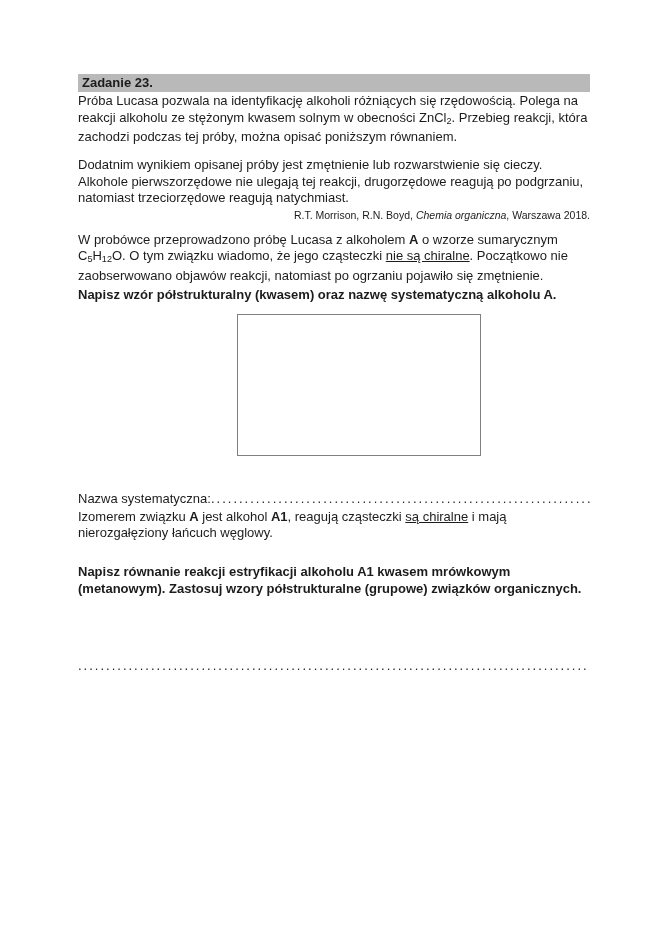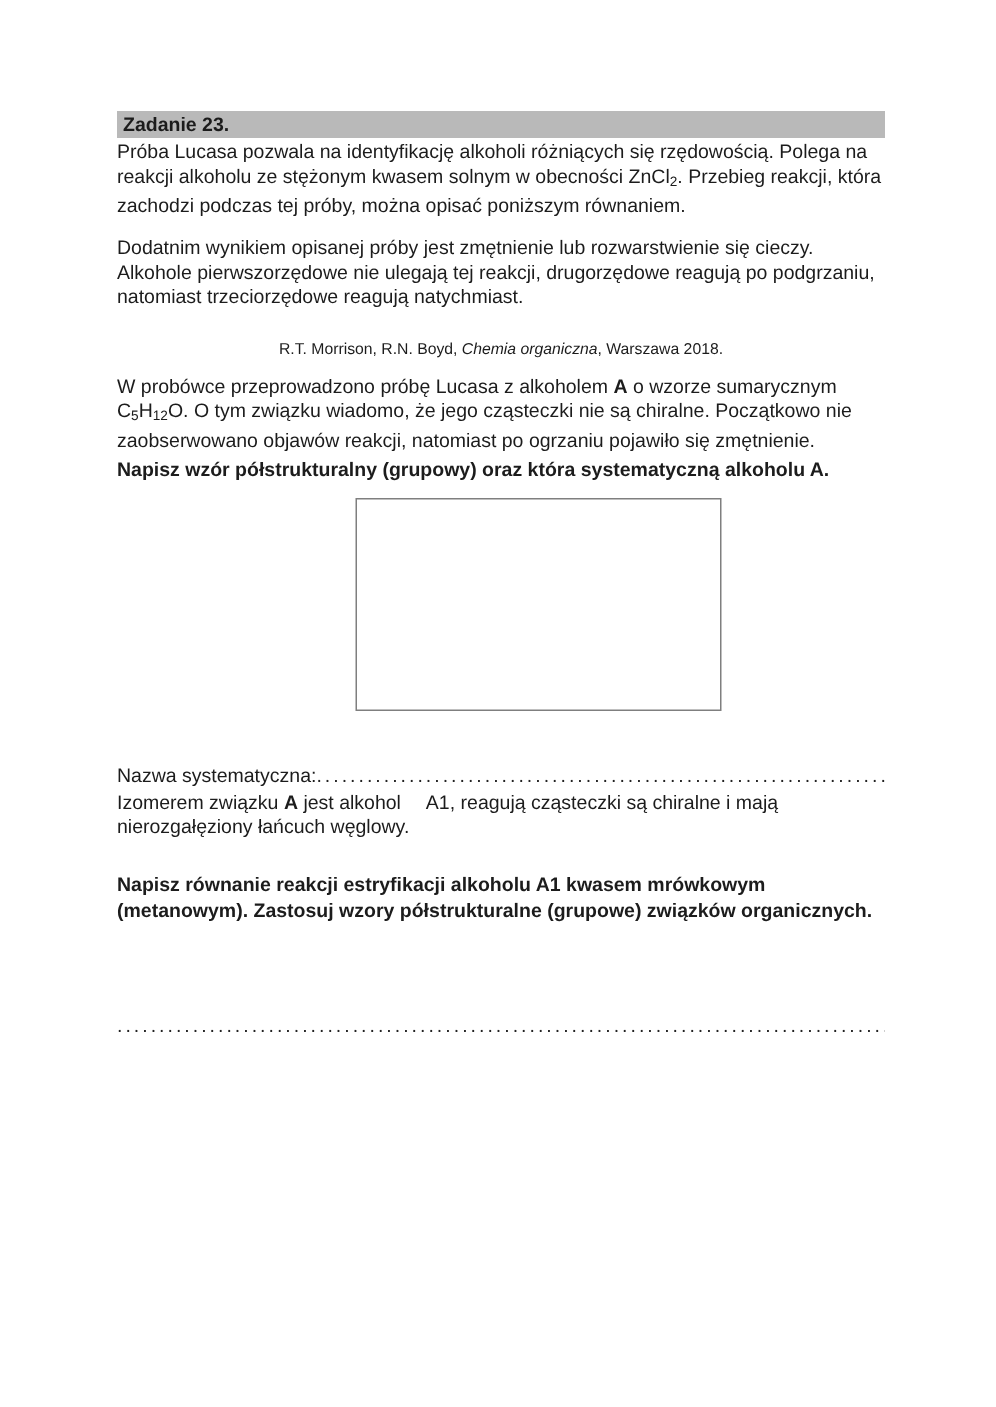--- a/index.html
+++ b/index.html
@@ -22,21 +22,21 @@
     font-weight:bold;
     line-height:18px;
     height:18px;
     padding-left:4px;
     box-sizing:border-box;
   }
   p{margin:0;line-height:16.6px;}
   .p-intro{margin-top:1px;}
   .equation{margin-top:12px;text-align:center;line-height:17px;}
   .p-desc{margin-top:11px;}
-  .citation{margin-top:20px;text-align:center;font-size:10.5px;line-height:13px;}
+  .citation{margin-top:2px;text-align:right;font-size:10.5px;line-height:13px;}
   .p-exp{margin-top:10px;}
   .bar-2{margin-top:21px;}
   .prompt-1{margin-top:1px;font-weight:bold;line-height:17px;}
   .answer-box{
     margin-top:11px;
     margin-left:159px;
     width:242px;height:140px;
     border:1px solid #7f7f7f;
     background:#ffffff;
   }
@@ -57,21 +57,21 @@
   .p-232{margin-top:2px;}
   .prompt-2{margin-top:21px;font-weight:bold;line-height:17px;}
   .answer-dots{
     margin-top:62px;
     line-height:13px;
     white-space:nowrap;
     overflow:hidden;
     letter-spacing:2px;
     color:#222;
   }
-  .u{}
+  .u{text-decoration:underline;}
   .sub{font-size:0.7em;vertical-align:-0.25em;letter-spacing:0;}
   .footer-page{
     position:absolute;left:0;top:871px;width:664px;
     text-align:center;font-size:13px;line-height:15px;text-decoration:underline;
   }
   .form-code{
     position:absolute;left:78px;top:888px;
     font-size:9.5px;font-weight:bold;line-height:12px;
   }
   .barcode{
@@ -91,31 +91,31 @@
     <p class="p-intro"><span>Próba Lucasa pozwala na identyfikację alkoholi różniących się rzędowością. Polega na reakcji alkoholu ze stężonym kwasem solnym w obecności ZnCl</span><span class="sub">2</span><span>. Przebieg reakcji, która zachodzi podczas tej próby, można opisać poniższym równaniem.</span></p>
 
 
     <p class="p-desc">Dodatnim wynikiem opisanej próby jest zmętnienie lub rozwarstwienie się cieczy. Alkohole pierwszorzędowe nie ulegają tej reakcji, drugorzędowe reagują po podgrzaniu, natomiast trzeciorzędowe reagują natychmiast.</p>
 
     <div class="citation"><span>R.T. Morrison, R.N. Boyd, </span><span style="font-style: italic;">Chemia organiczna</span><span>, Warszawa 2018.</span></div>
 
     <p class="p-exp"><span>W probówce przeprowadzono próbę Lucasa z alkoholem </span><span style="font-weight: bold;">A</span><span> o wzorze sumarycznym C</span><span class="sub">5</span><span>H</span><span class="sub">12</span><span>O. O tym związku wiadomo, że jego cząsteczki </span><span class="u">nie są chiralne</span><span>. Początkowo nie zaobserwowano objawów reakcji, natomiast po ogrzaniu pojawiło się zmętnienie.</span></p>
 
 
-    <p class="prompt-1">Napisz wzór półstrukturalny (grupowy) oraz która systematyczną alkoholu A.</p>
+    <p class="prompt-1">Napisz wzór półstrukturalny (kwasem) oraz nazwę systematyczną alkoholu A.</p>
 
     <div class="answer-box"></div>
 
     <div class="name-line">
       <span>Nazwa systematyczna:</span>
         <span class="dots">........................................................................................................................................................................................................</span>
     </div>
 
 
-    <p class="p-232"><span>Izomerem związku </span><span style="font-weight: bold;">A</span><span> jest alkohol </span><span style="font-weight: normal; margin-left: 13px;">A1</span><span>, reagują cząsteczki </span><span class="u">są chiralne</span><span> i mają nierozgałęziony łańcuch węglowy.</span></p>
+    <p class="p-232"><span>Izomerem związku </span><span style="font-weight: bold;">A</span><span> jest alkohol </span><span style="font-weight: bold;">A1</span><span>, reagują cząsteczki </span><span class="u">są chiralne</span><span> i mają nierozgałęziony łańcuch węglowy.</span></p>
 
     <p class="prompt-2">Napisz równanie reakcji estryfikacji alkoholu A1 kwasem mrówkowym (metanowym). Zastosuj wzory półstrukturalne (grupowe) związków organicznych.</p>
 
     <div class="answer-dots">........................................................................................................................................................................................................................................</div>
 
   </div>
 
   <div class="footer-page">Strona 25 z 32</div>
   <div class="form-code">ECHP-R0_100</div>
   <div class="barcode"></div>

